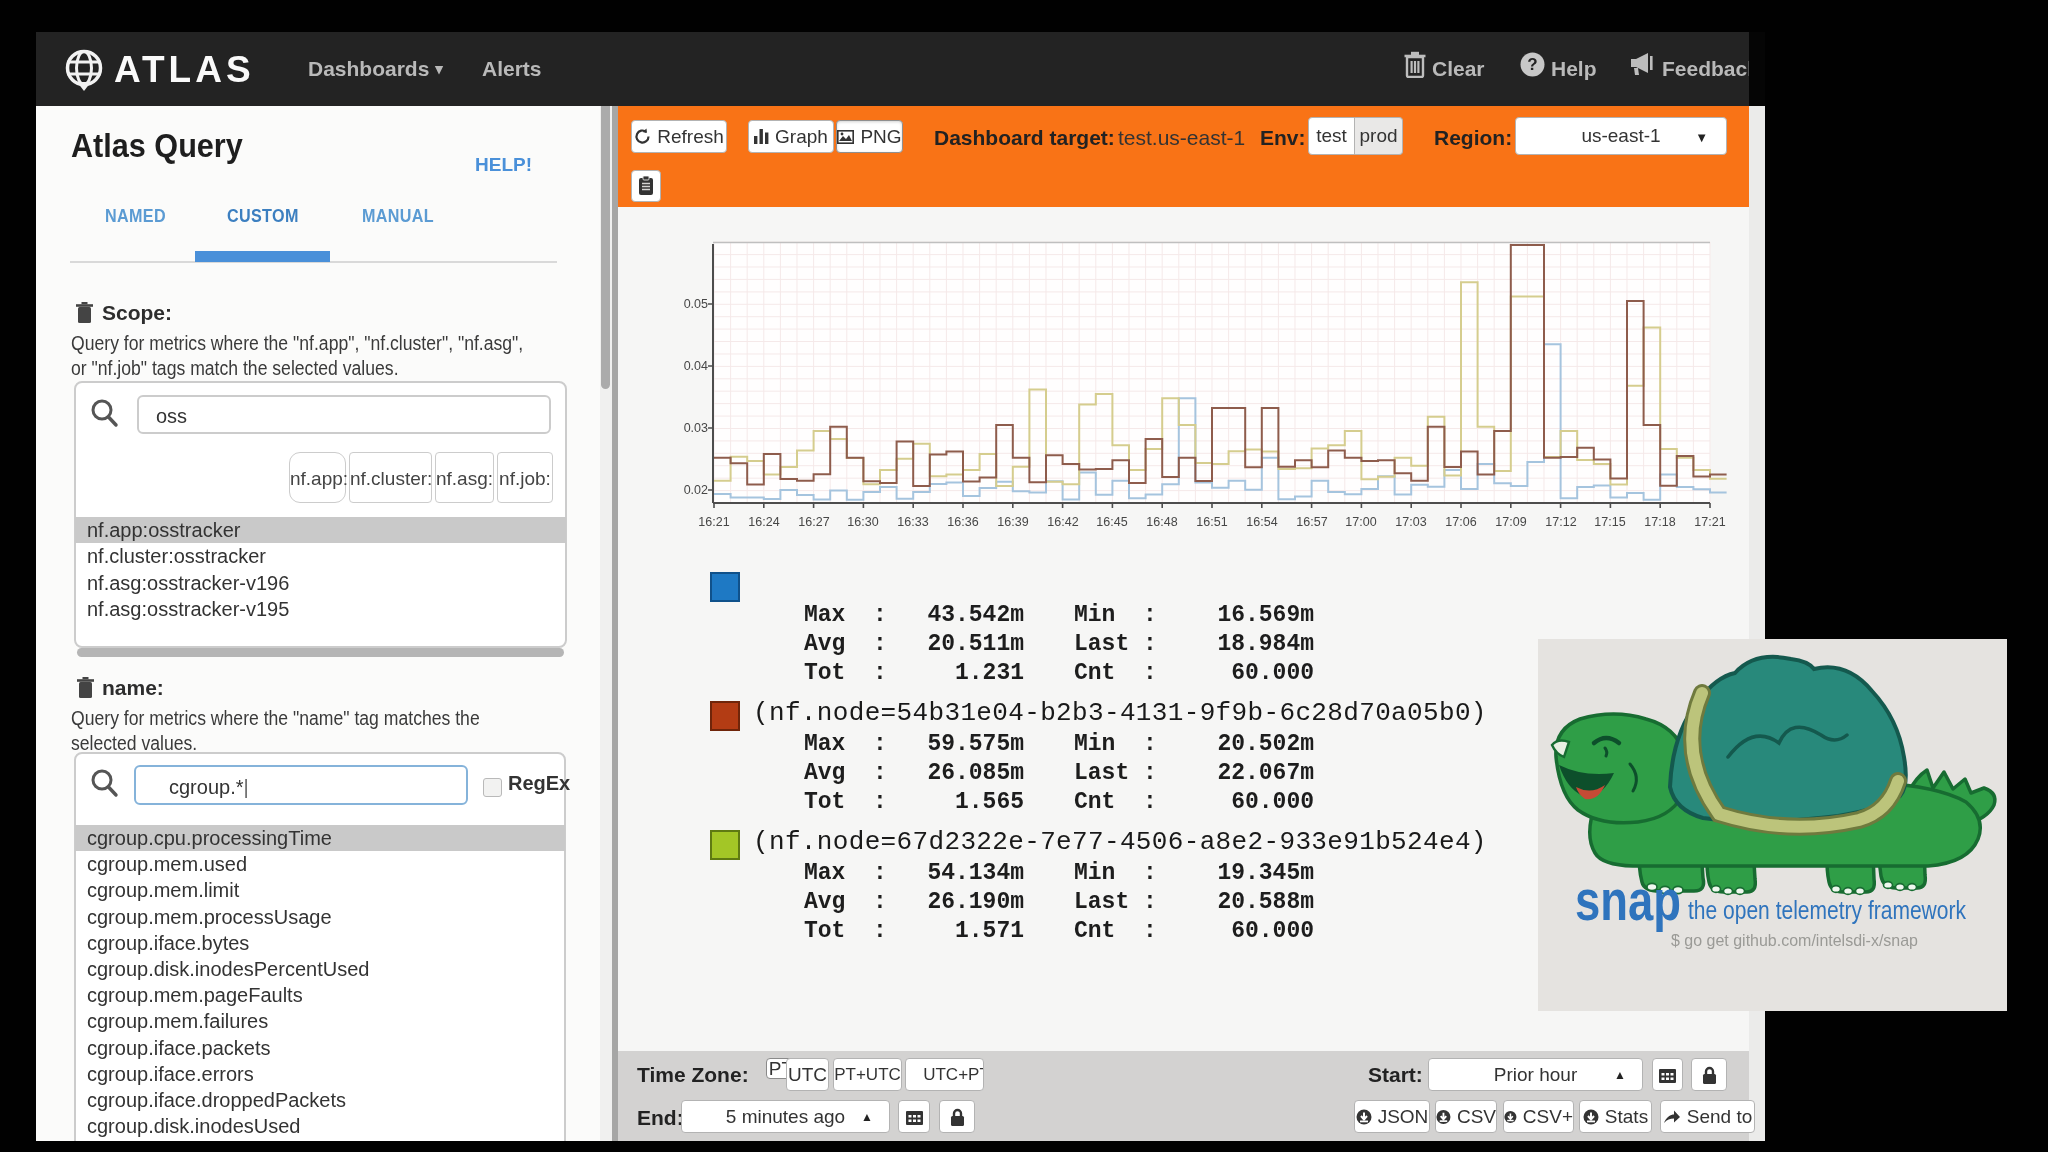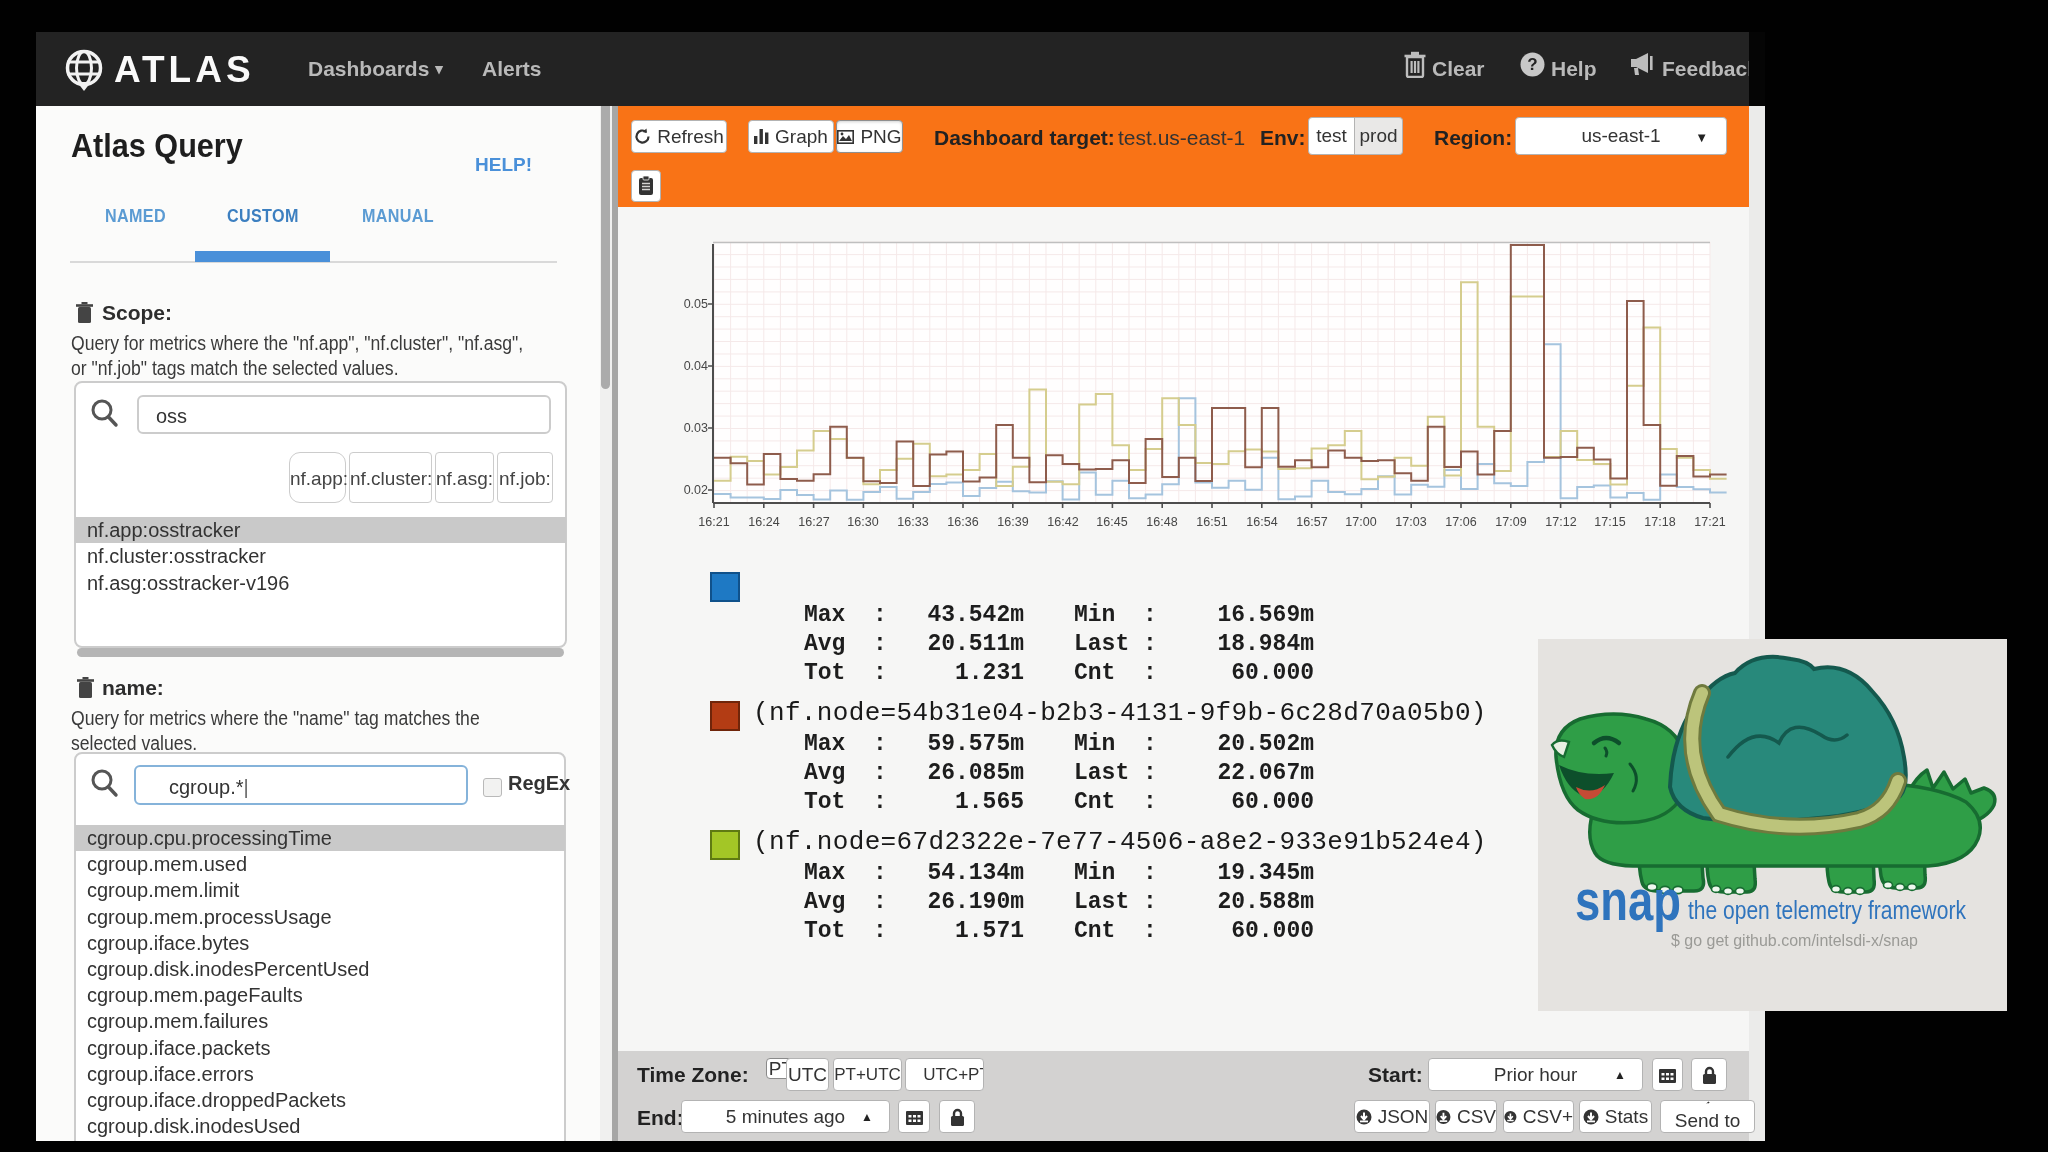--- a/index.html
+++ b/index.html
@@ -112,20 +112,21 @@
     </svg>
     <div class="inp" style="left:101px;top:289px;width:414px;height:39px;line-height:39px;padding-left:17px;">oss</div>
     <div class="minibtn" style="left:253px;top:346px;width:57px;height:51px;line-height:51px;border-radius:11px;">nf.app:</div>
     <div class="minibtn" style="left:313px;top:346px;width:83px;height:51px;line-height:51px;">nf.cluster:</div>
     <div class="minibtn" style="left:399px;top:346px;width:59px;height:51px;line-height:51px;">nf.asg:</div>
     <div class="minibtn" style="left:461px;top:346px;width:56px;height:51px;line-height:51px;">nf.job:</div>
     <div class="abs lst" style="left:39px;top:411px;width:491px;">
       <div class="sel" style="padding-left:12px;">nf.app:osstracker</div>
       <div style="padding-left:12px;">nf.cluster:osstracker</div>
       <div style="padding-left:12px;">nf.asg:osstracker-v196</div>
+      <div style="padding-left:12px;">nf.asg:osstracker-v195</div>
     </div>
     <div class="abs" style="left:41px;top:542px;width:487px;height:9px;background:#b5b5b5;border-radius:5px;"></div>
 
     <svg class="abs" style="left:41px;top:571px" width="17" height="22" viewBox="0 0 17 22">
       <rect x="2" y="5" width="13" height="16" rx="1.5" fill="#444"></rect>
       <rect x="0" y="2.2" width="17" height="2.6" fill="#444"></rect>
       <rect x="5.5" y="0" width="6" height="2.2" fill="#444"></rect>
     </svg>
     <div class="abs secthead" style="left:66px;top:570px;">name:</div>
     <div class="abs para" style="left:35px;top:600px;white-space:nowrap;transform:scaleX(.88);transform-origin:0 0;">Query for metrics where the "name" tag matches the<br>selected values.</div>
@@ -353,21 +354,21 @@
       <span>CSV+</span>
       </div>
     <div class="btn" style="left:961px;top:49px;width:73px;height:33px;">
       <svg width="16" height="16" viewBox="0 0 16 16">
           <circle cx="8" cy="8" r="7.5" fill="#333"></circle>
           <path d="M8 3.5 V9 M5 7 L8 10.5 L11 7" stroke="#fff" stroke-width="2" fill="none"></path>
           <rect x="4" y="11.5" width="8" height="1.8" fill="#fff"></rect>
         </svg>
       <span>Stats</span>
       </div>
-    <div class="btn" style="left:1042px;top:49px;width:95px;height:33px;flex-direction:column;">
+    <div class="btn" style="left:1042px;top:49px;width:95px;height:33px;">
       <svg width="18" height="15" viewBox="0 0 18 15">
           <path d="M1 14 C3 8 8 5.5 11 5.5 V1.5 L17 8 L11 13.5 V9.5 C7 9.5 4 10.5 1 14 Z" fill="#333"></path>
         </svg>
       <span>Send to</span>
       </div>
   </div>
   <div id="snap">
     <svg width="469" height="372" viewBox="0 0 469 372">
 
       <g fill="#2f9e47" stroke="#176c31" stroke-width="3.5">

